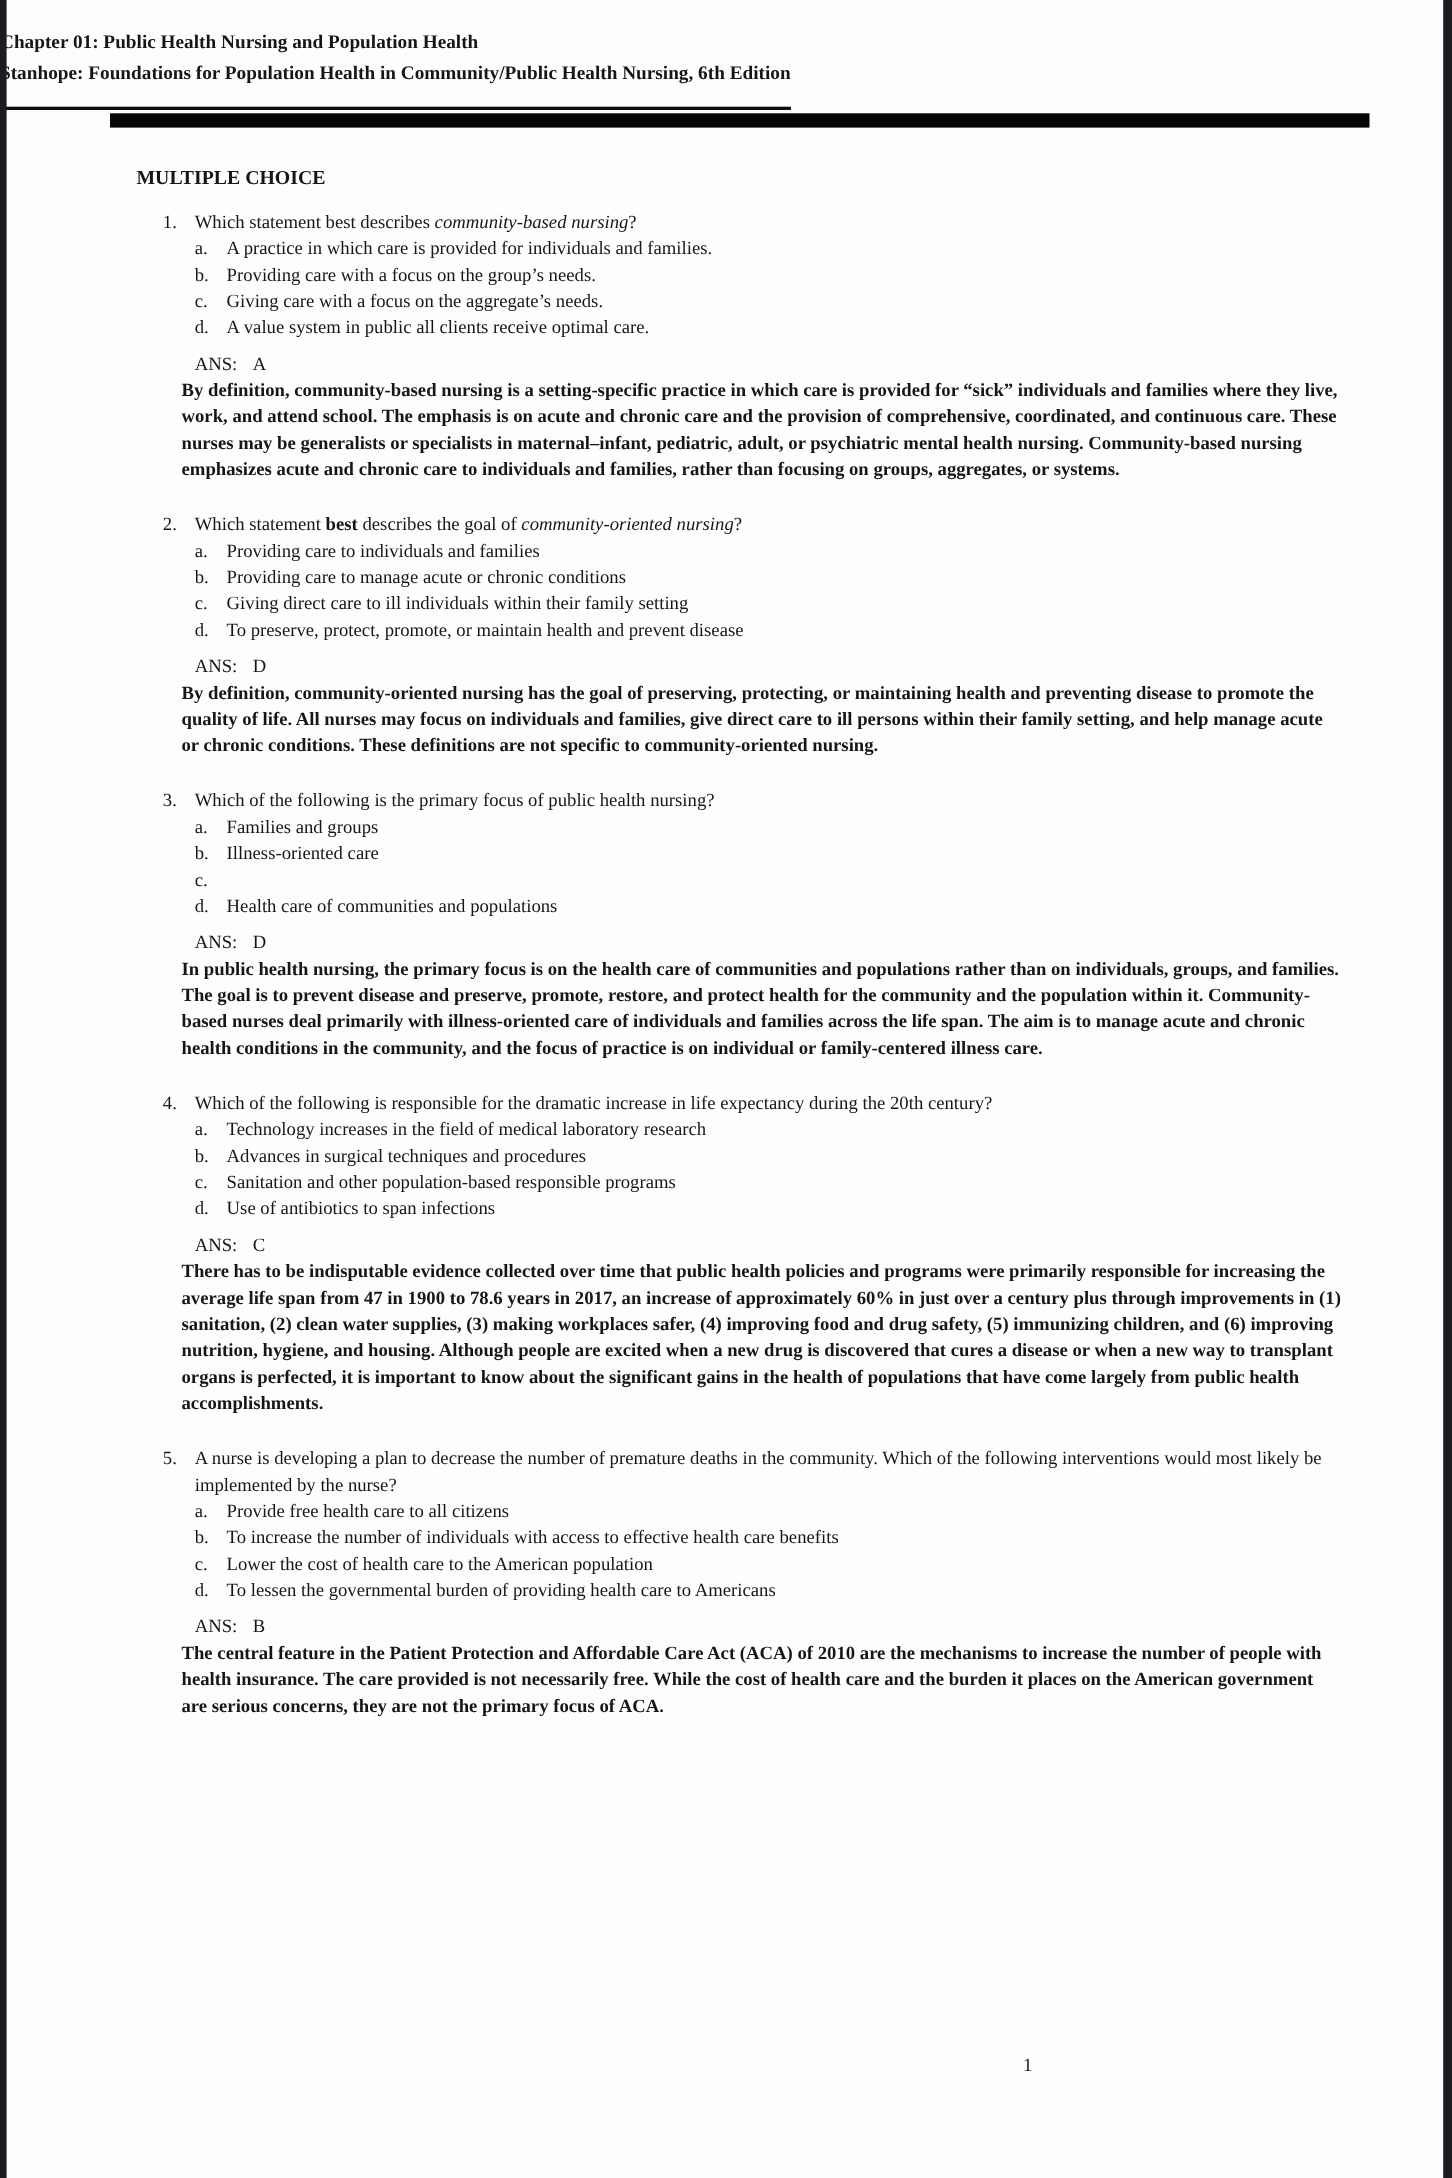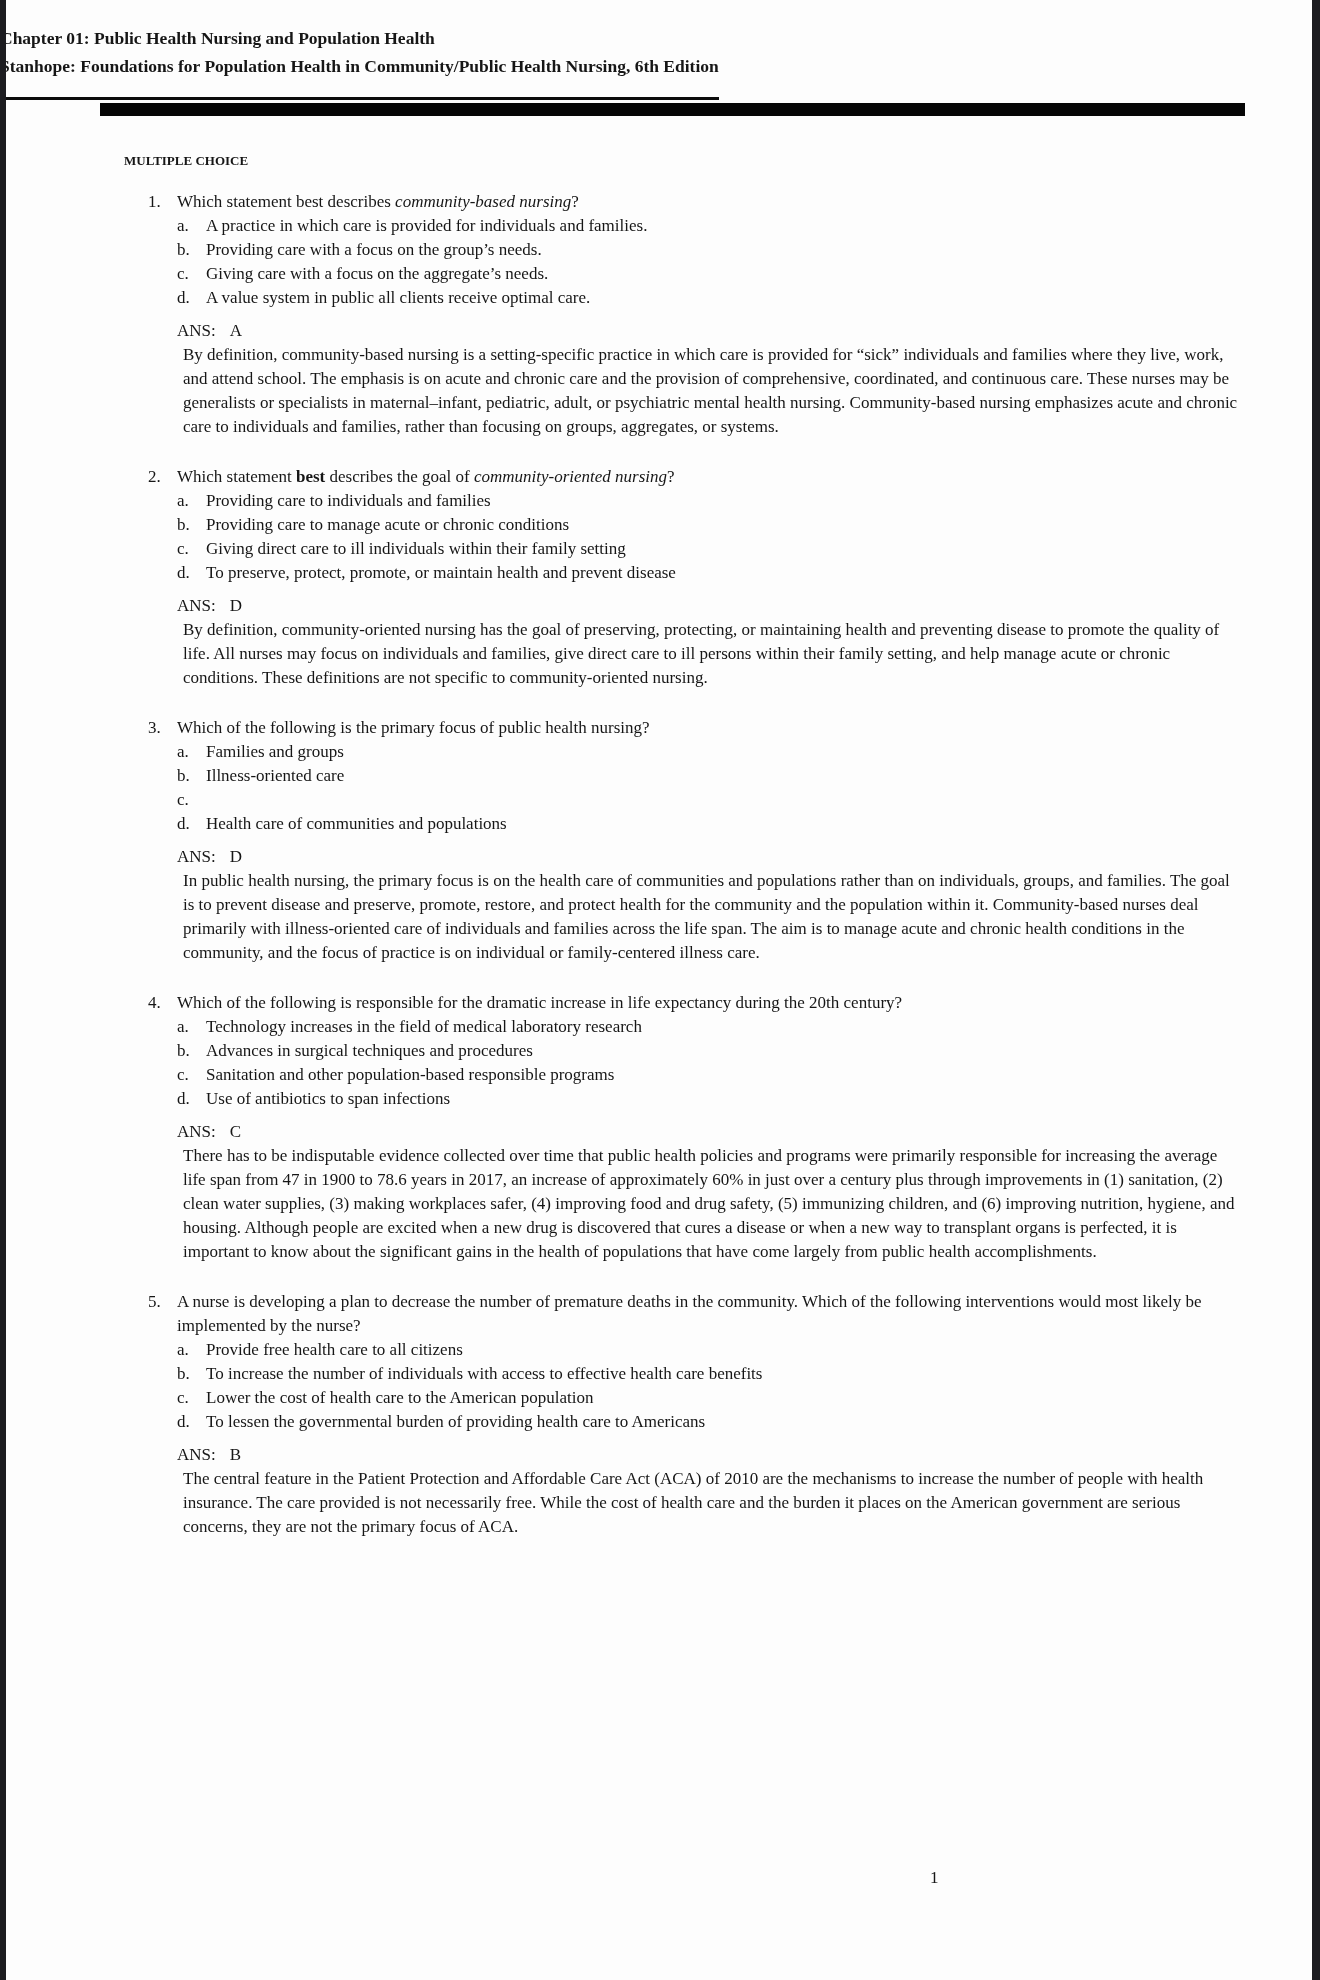--- a/index.html
+++ b/index.html
@@ -42,35 +42,35 @@
   }
   .divider-bar {
     margin: 3px 0 0 100px;
     width: 1145px;
     height: 13px;
     background: #060606;
   }
   .section-heading {
     margin: 33px 0 4px 124px;
     font-weight: bold;
-    font-size: 13px;
+    font-size: 18px;
   }
   .questions {
     margin: 17px 0 0 148px;
   }
   .question { margin-bottom: 26px; }
   .q-line { display: flex; }
   .q-num { width: 29px; flex: none; }
   .q-text { width: 1056px; }
   .opt { display: flex; margin-left: 29px; }
   .opt-letter { width: 29px; flex: none; }
   .opt-text { width: 1027px; }
   .ans-line { margin: 9px 0 0 29px; }
   .ans-letter { margin-left: 14px; }
-  .rationale { margin-left: 35px; width: 1056px; }
+  .rationale { margin-left: 17px; width: 1056px; font-weight: bold; }
   .page-number {
     position: absolute;
     left: 930px;
     top: 1866px;
     font-size: 17px;
     line-height: 24px;
   }
 </style>
 </head>
 <body>

